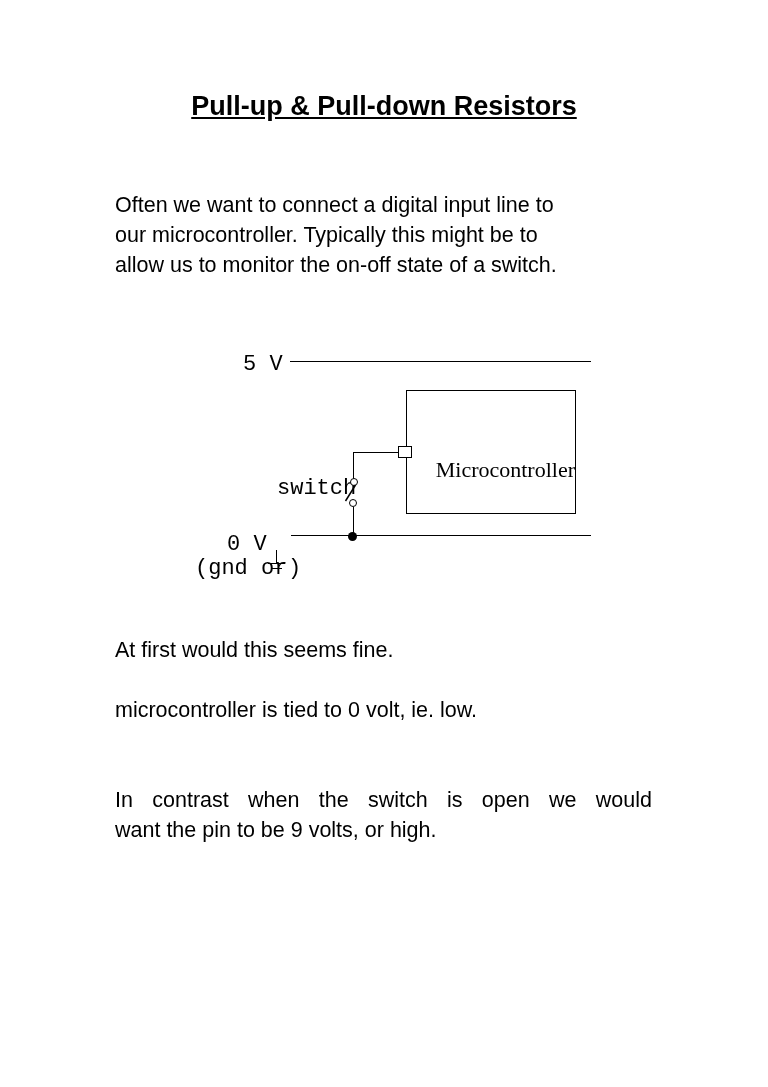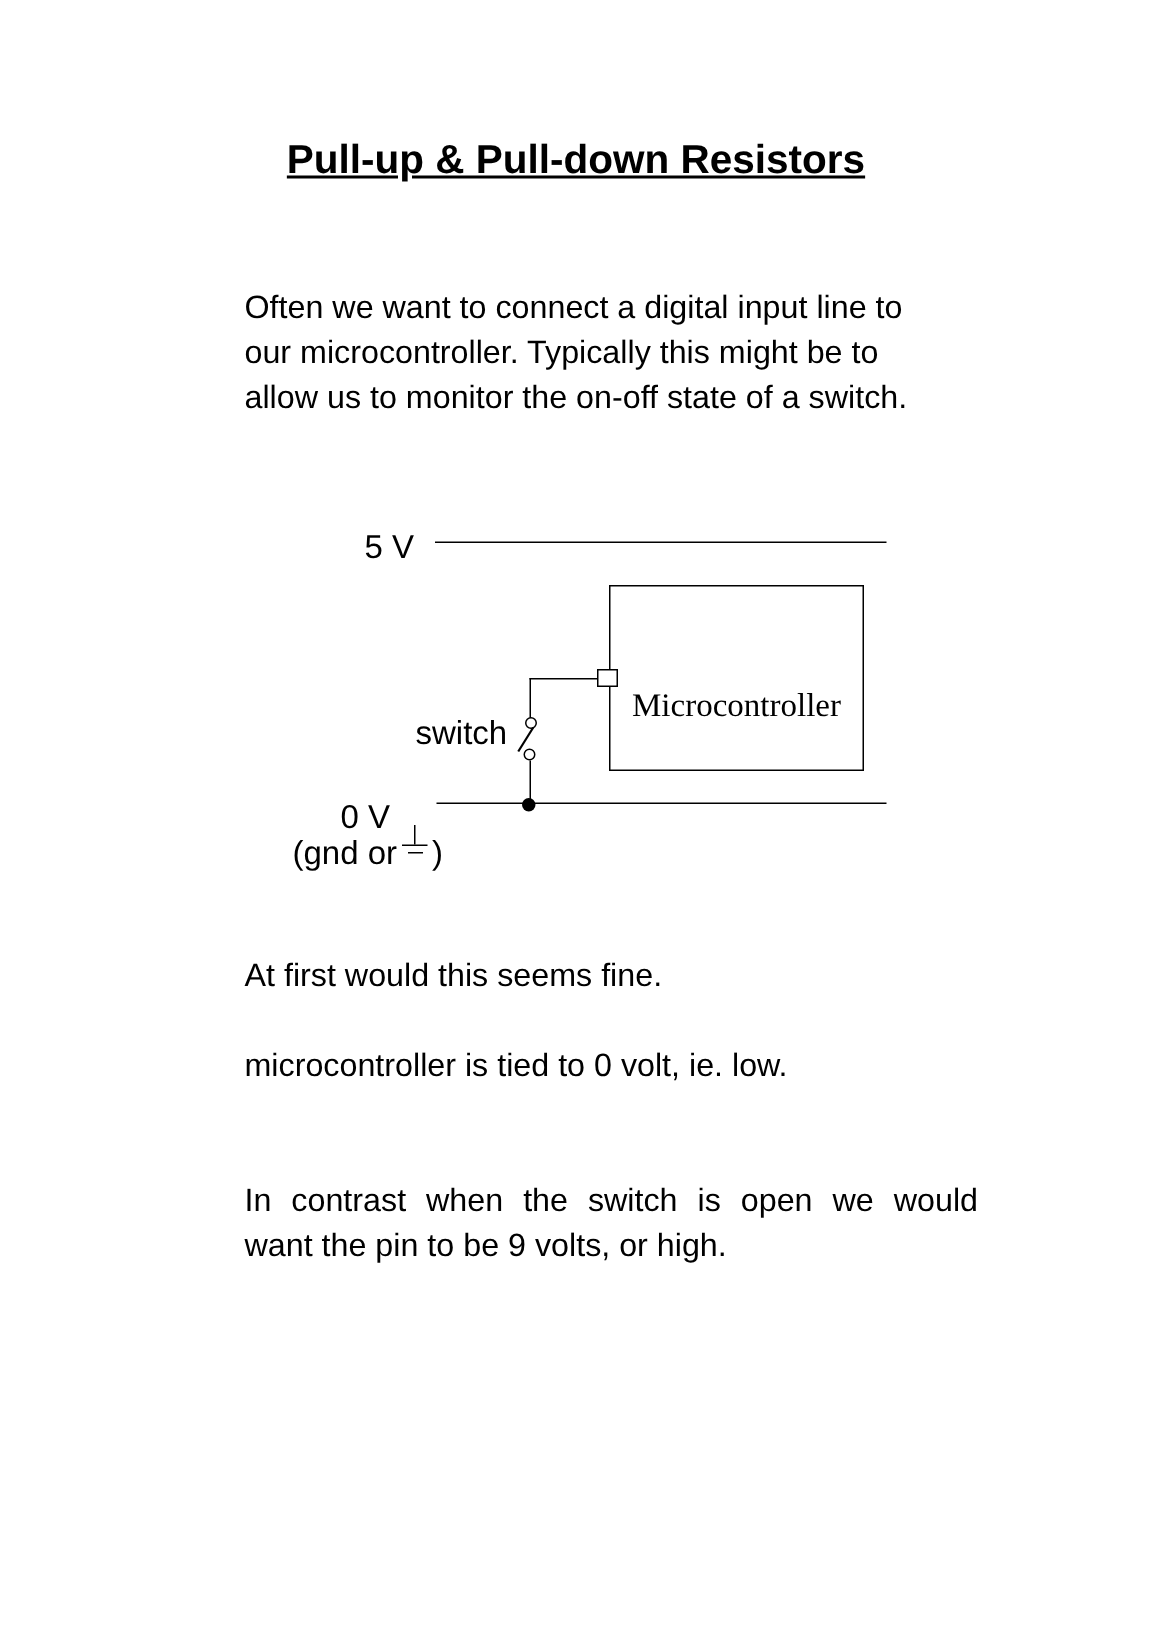--- a/index.html
+++ b/index.html
@@ -23,50 +23,50 @@
     font-weight: bold;
     text-decoration: underline;
   }
   .para {
     position: absolute;
     left: 115px;
     width: 537px;
     font-size: 21.5px;
     line-height: 30px;
   }
-  .line { white-space: nowrap; margin-left: 48px; }
+  .line { white-space: nowrap; }
   .line.justify {
     white-space: normal;
     text-align: justify;
     text-align-last: justify;
   }
   
   .slabel {
     position: absolute;
-    font-family: Liberation Sans, sans-serif;
+    font-family: Liberation Mono, monospace;
     font-size: 22px;
     line-height: 26px;
     white-space: pre;
     text-align: center;
   }
   .wire { position: absolute; background: #000000; }
   .wire.h { height: 1.4px; }
   .wire.v { width: 1.4px; }
   .mcu {
     position: absolute;
     left: 406px; top: 390px;
     width: 170px; height: 124px;
     border: 1.5px solid #000000;
     box-sizing: border-box;
     background: #ffffff;
   }
   .mcu-label {
     position: absolute;
     left: 0; right: 0; top: 66px;
-    text-align: center;
+    text-align: right;
     font-family: "Liberation Serif", serif;
     font-size: 22px;
     line-height: 26px;
   }
   .pin {
     position: absolute;
     left: 398px; top: 446px;
     width: 14px; height: 12px;
     border: 1.4px solid #000000;
     background: #ffffff;

